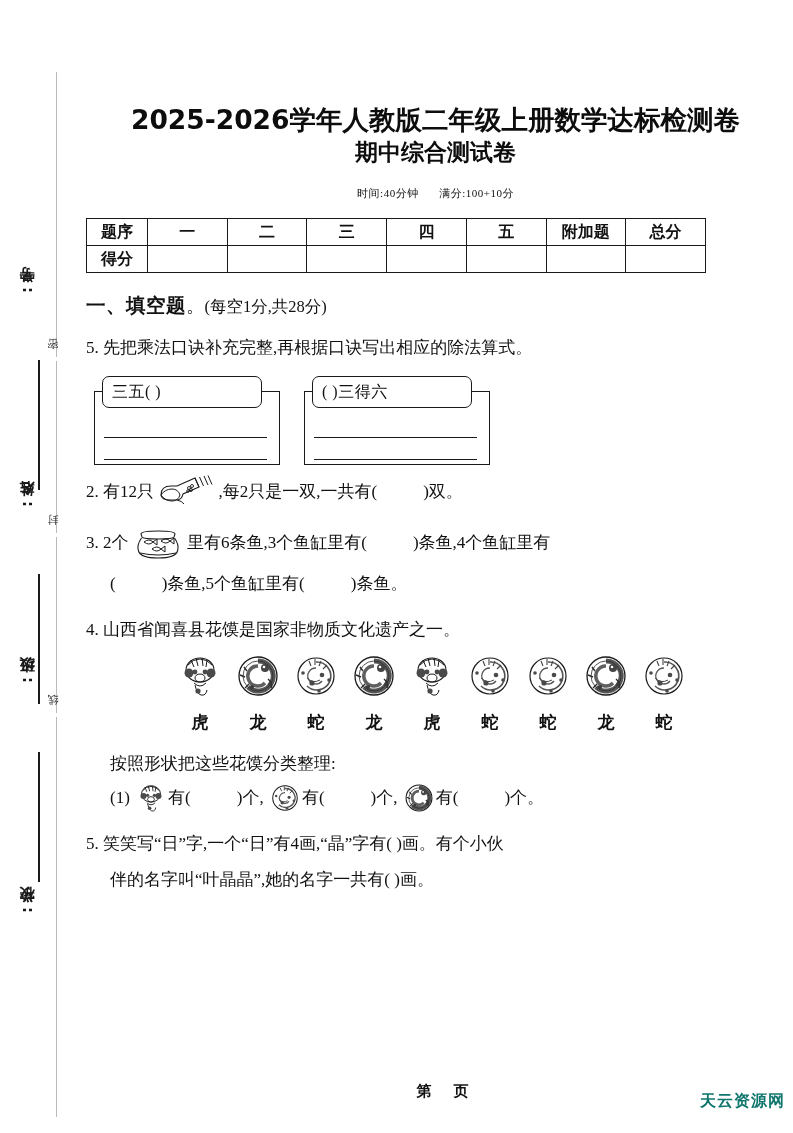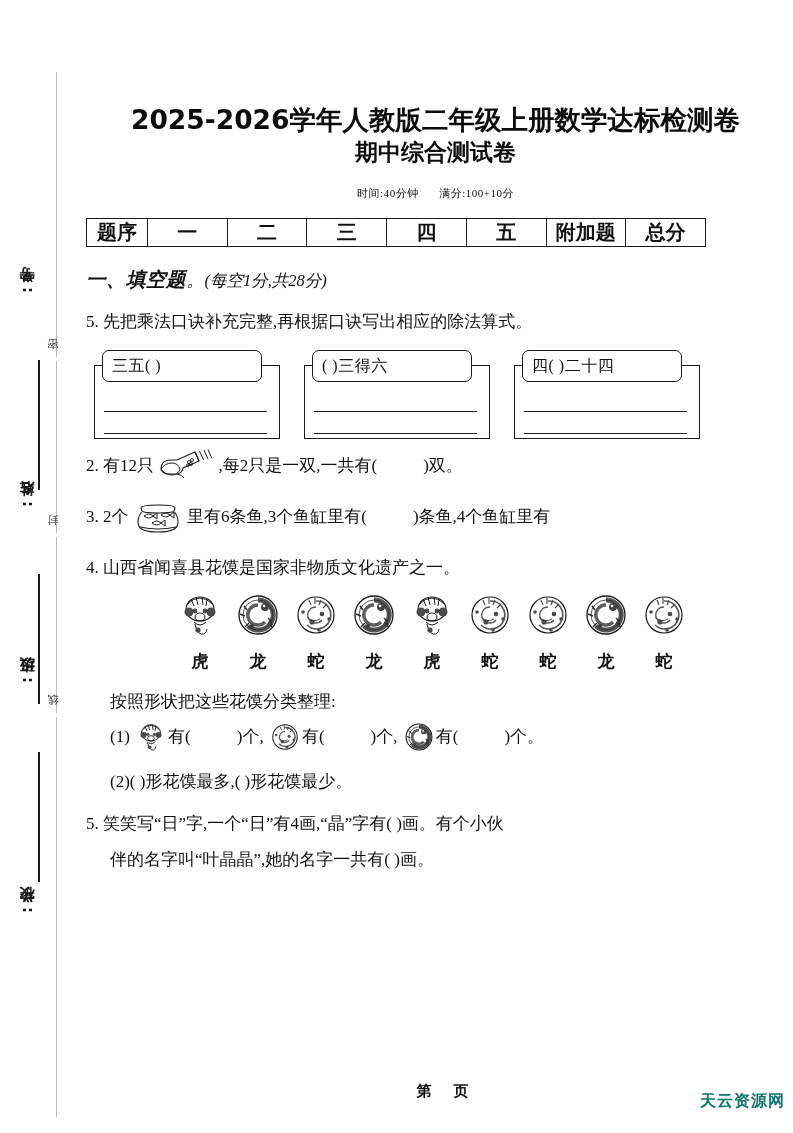--- a/index.html
+++ b/index.html
@@ -113,39 +113,38 @@
   table.score-table {
     border-collapse: collapse;
     width: 620px;
     table-layout: fixed;
   }
   table.score-table td {
     border: 1.1px solid #1a1a1a;
     height: 26px;
     text-align: center;
     vertical-align: middle;
-    font-size: 20px;
+    font-size: 16px;
     font-weight: 700;
     font-family: "DejaVu Sans", sans-serif;
     padding: 0;
     color: #111;
   }
   table.score-table td.rowhead { width: 60px; }
 
   
   .content {
     padding: 0 18px 0 8px;
     font-size: 17px;
     line-height: 1.55;
   }
   .sec-head {
     margin-top: 18px;
     font-size: 18.5px;
     white-space: nowrap;
-    font-style: italic;
   }
   .sec-head b {
     font-family: "DejaVu Sans", sans-serif;
     font-weight: 700;
     font-size: 19.5px;
     letter-spacing: 0.5px;
   }
   .sec-head .pts { font-size: 16.5px; }
 
   .q {
@@ -296,20 +295,30 @@
           <tr>
         <td class="rowhead">题序</td>
         <td>一</td>
         <td>二</td>
         <td>三</td>
         <td>四</td>
         <td>五</td>
         <td>附加题</td>
         <td>总分</td>
       </tr>
+      <tr>
+        <td class="rowhead">得分</td>
+        <td></td>
+        <td></td>
+        <td></td>
+        <td></td>
+        <td></td>
+        <td></td>
+        <td></td>
+      </tr>
     </tbody>
       </table>
   </div>
 
   <div class="content">
 
     <div class="sec-head">
       <b><span>一、</span><span>填空题</span></b><span>。</span><span class="pts">(每空1分,共28分)</span>
     </div>
 
@@ -320,26 +329,20 @@
     <div class="qbox-row">
       <div class="qbox">
         <div class="frame"></div>
         <div class="tab">三五(           )</div>
         <div class="ansline l1"></div>
         <div class="ansline l2"></div>
       </div>
       <div class="qbox">
         <div class="frame"></div>
         <div class="tab">(            )三得六</div>
-        <div class="ansline l1"></div>
-        <div class="ansline l2"></div>
-      </div>
-      <div class="qbox">
-        <div class="frame"></div>
-        <div class="tab">四(           )二十四</div>
         <div class="ansline l1"></div>
         <div class="ansline l2"></div>
       </div>
     </div>
 
     <div class="q" style="margin-top:8px;">
       <span class="q-line">
         <span>2. 有12只</span>
         <span class="icon">
           <svg width="56" height="34" viewBox="0 0 56 34">
@@ -371,20 +374,23 @@
             <path d="M11 17 q5 -4 9 0 q-4 4 -9 0z" fill="none" stroke="#1a1a1a" stroke-width="1"></path>
             <path d="M20 17 l4 -3 v6z" fill="none" stroke="#1a1a1a" stroke-width="1"></path>
             <path d="M28 16 q5 -4 9 0 q-4 4 -9 0z" fill="none" stroke="#1a1a1a" stroke-width="1"></path>
             <path d="M37 16 l4 -3 v6z" fill="none" stroke="#1a1a1a" stroke-width="1"></path>
             <path d="M19 24 q5 -4 9 0 q-4 4 -9 0z" fill="none" stroke="#1a1a1a" stroke-width="1"></path>
             <path d="M28 24 l4 -3 v6z" fill="none" stroke="#1a1a1a" stroke-width="1"></path>
           </svg>
         </span>
         <span>里有6条鱼,3个鱼缸里有(</span><span class="blank"></span><span>)条鱼,4个鱼缸里有</span>
       </span>
+      <span class="q-line indent" style="margin-top:8px;">
+        <span>(</span><span class="blank"></span><span>)条鱼,5个鱼缸里有(</span><span class="blank"></span><span>)条鱼。</span>
+      </span>
     </div>
 
     <div class="q" style="margin-top:18px;">
       <span class="q-line">4. 山西省闻喜县花馍是国家非物质文化遗产之一。</span>
     </div>
 
     <div class="figure-row">
       <div class="figure-cell">
         <span>
           <svg width="50" height="46" viewBox="0 0 50 46">
@@ -588,23 +594,20 @@
             <circle cx="31" cy="14" r="1.3" fill="#fff"></circle>
             <path d="M14 18 l-3 -4 M12 24 l-5 -2 M16 31 l-4 4" fill="none" stroke="#2a2a2a" stroke-width="1.7"></path>
             <path d="M35 26 q5 4 3 9" fill="none" stroke="#2a2a2a" stroke-width="1.7"></path>
             <circle cx="19" cy="34" r="2" fill="#3a3a3a"></circle>
             <circle cx="37" cy="31" r="1.8" fill="#3a3a3a"></circle>
           </svg>
         </span><span>有(</span><span class="blank"></span><span>)个。</span>
       </span>
     </div>
 
-    <div class="q" style="margin-top:14px;">
-      <span class="q-line indent">(2)(        )形花馍最多,(        )形花馍最少。</span>
-    </div>
 
     <div class="q" style="margin-top:15px;">
       <span class="q-line">5. 笑笑写“日”字,一个“日”有4画,“晶”字有(        )画。有个小伙</span>
       <span class="q-line indent" style="margin-top:8px;">伴的名字叫“叶晶晶”,她的名字一共有(        )画。</span>
     </div>
 
   </div>
 
   <div class="footer-page">
     <span>第</span><span class="sp"></span><span>页</span>

